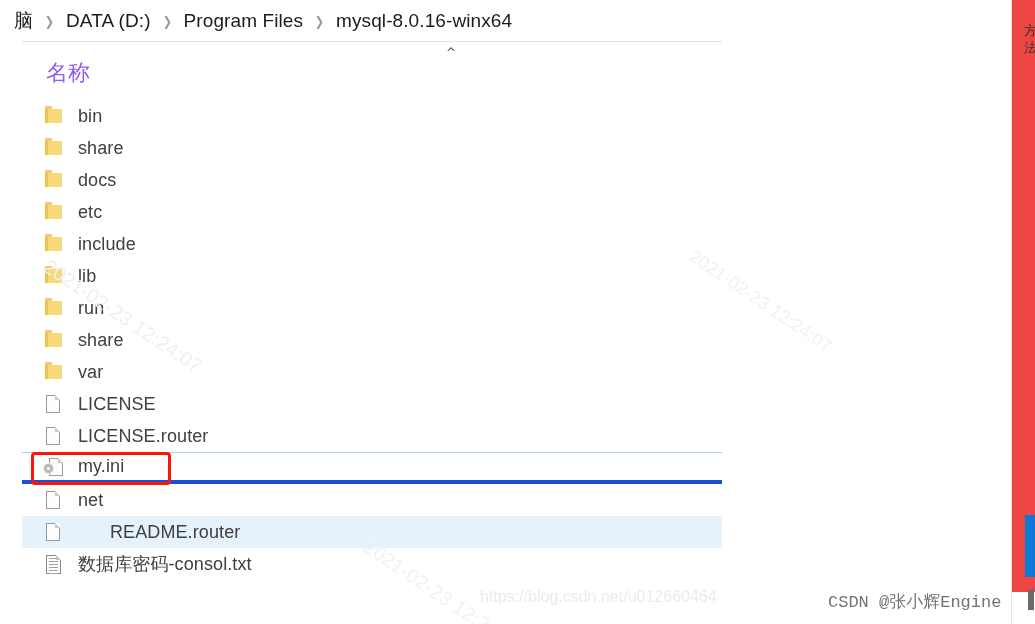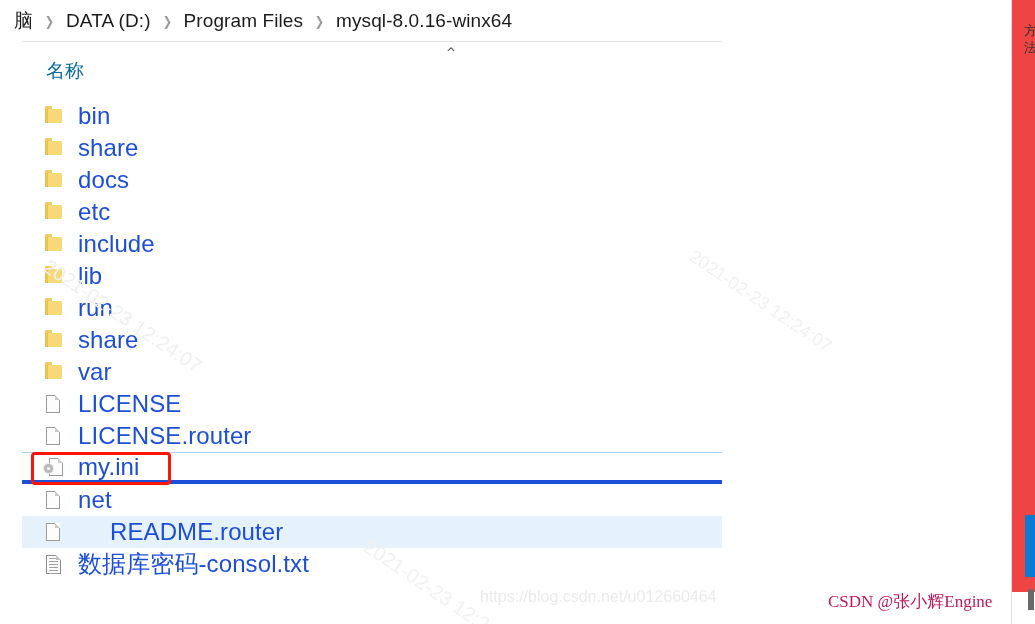--- a/index.html
+++ b/index.html
@@ -70,42 +70,42 @@
   }
 
   
   #col-header {
     position: absolute;
     left: 46px; top: 58px;
     width: 660px;
     height: 30px;
   }
   #col-header .col-name {
-    font-size: 19px;
-    color: #0369a1;
+    font-size: 22px;
+    color: #8b5cf6;
     font-family: "DejaVu Sans", "Liberation Sans", sans-serif;
   }
 
   
   #file-list {
     position: absolute;
     left: 22px; top: 100px;
     width: 700px;
   }
   .file-row {
     position: relative;
     height: 32px;
     display: flex;
     align-items: center;
     padding-left: 22px;
     box-sizing: border-box;
   }
   .file-row .row-label {
-    font-size: 24px;
-    color: #1d4ed8;
+    font-size: 18px;
+    color: #404040;
     margin-left: 14px;
     white-space: nowrap;
     letter-spacing: 0.1px;
   }
   .file-row.is-highlighted {
     background: #e5f1fb;
     gap: 32px;
   }
   .file-row.is-boxed {
     border-top: 1px solid #a9d3f0;
@@ -291,22 +291,22 @@
     transform-origin: left top;
   }
   #wm-url {
     left: 480px; top: 588px;
     font-size: 16px;
     color: #ebebeb;
   }
   #wm-csdn {
     left: 828px; top: 590px;
     font-size: 17px;
-    color: #be185d;
-    font-family: Liberation Serif, serif;
+    color: #737373;
+    font-family: Liberation Mono, monospace;
   }
   #wm-edge {
     left: 1028px; top: 590px;
     font-size: 17px;
     color: #6a6a6a;
   }
 </style>
 </head>
 <body>
 

